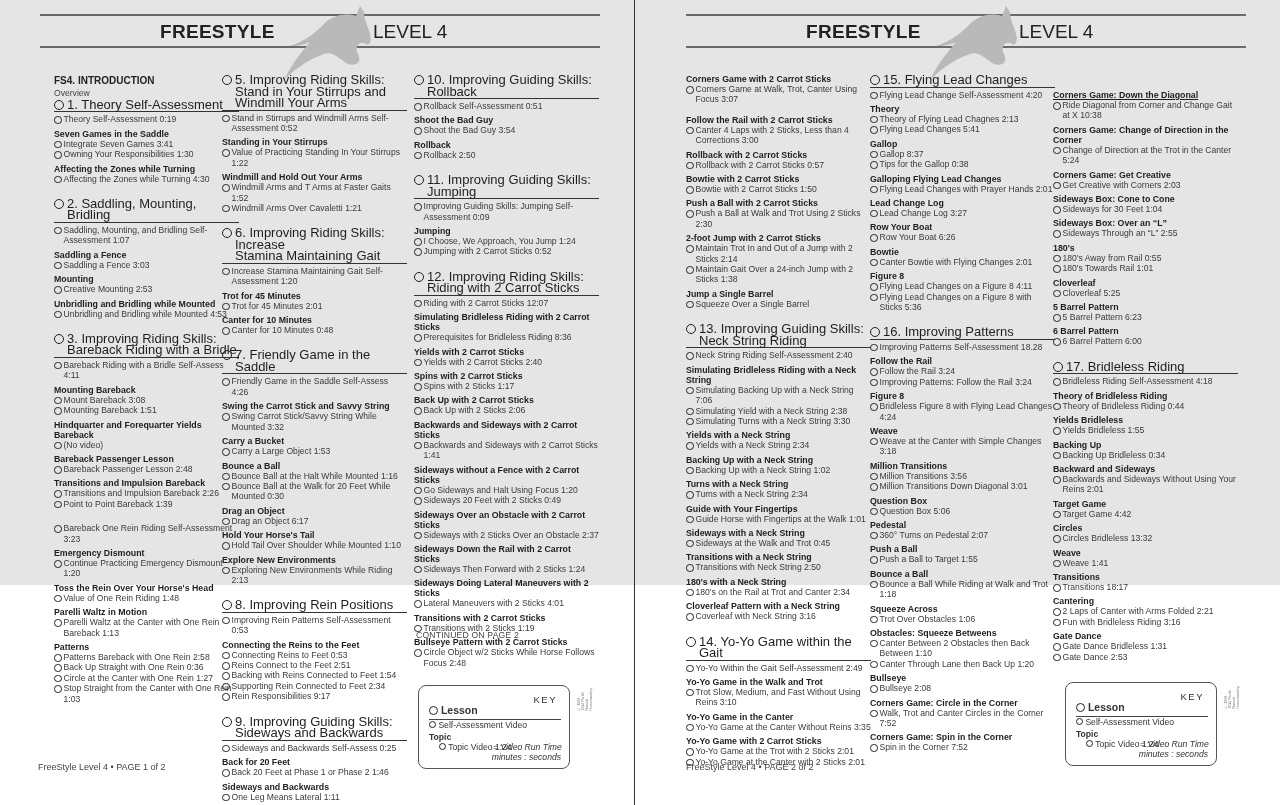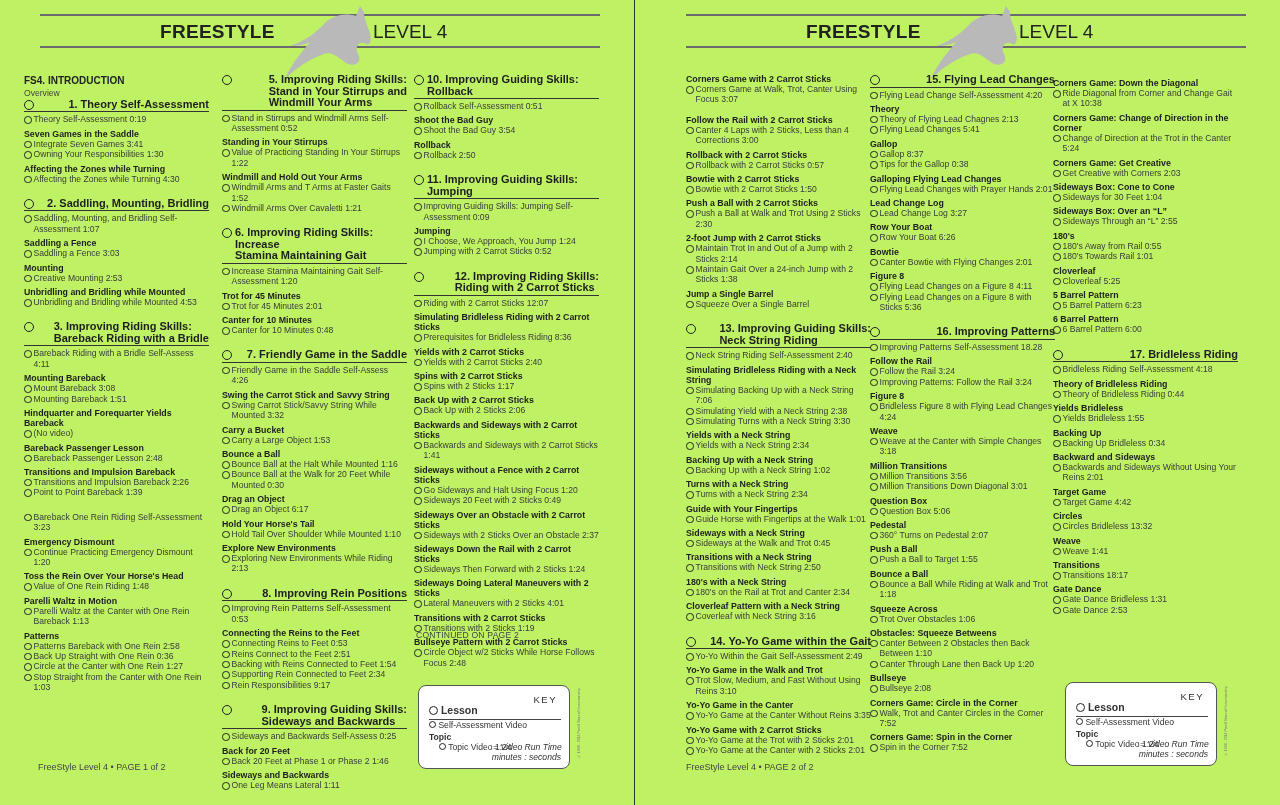--- a/index.html
+++ b/index.html
@@ -1,49 +1,48 @@
 <!DOCTYPE html>
 <html><head>
 <meta charset="utf-8">
 <style>
   html, body { margin:0; padding:0; }
   body {
     width:1280px; height:805px; overflow:hidden; background:#ffffff;
     font-family: "Liberation Sans", "DejaVu Sans", sans-serif; color:#2a2a2a;
     position:relative;
   }
-  .page { position:absolute; top:0; width:640px; height:805px; background:#bef264; }
+  .page { position:absolute; top:0; width:640px; height:585px; background:#e5e5e5; }
   #page1 { left:0; }
   #page2 { left:640px; }
   .divider { position:absolute; left:634px; top:0; width:1px; height:805px; background:#333; }
   .topshade { position:absolute; left:0; top:0; width:1280px; height:4px; background:linear-gradient(#d8d8d8,#fff); }
 
   .header { position:absolute; left:40px; top:14px; width:560px; height:40px; }
   .header .rule { position:absolute; left:0; right:0; height:2px; background:#6a6a6a; }
   .header .rule.top { top:0; }
   .header .rule.bot { top:32px; }
   .header .title-left { position:absolute; left:120px; top:7px; font-size:19px; font-weight:bold; letter-spacing:0.3px; color:#222; }
   .header .title-right { position:absolute; left:333px; top:7px; font-size:19px; color:#222; }
   .header .horse { position:absolute; left:232px; top:-10px; width:120px; height:80px; }
 
   .col { position:absolute; top:74px; width:185px; font-size:8.6px; line-height:10.4px; }
-  .col.c1 { left:24px; }
+  .col.c1 { left:54px; }
   .col.c2 { left:222px; }
   .col.c3 { left:414px; }
 
   .intro-title { font-weight:bold; font-size:10px; color:#222; margin-top:2px; }
   .intro-sub { font-size:8.6px; color:#444; margin-top:2px; }
 
   .lesson { margin-top:14px; }
   .lesson:first-child { margin-top:0; }
   .lesson-head {
-    font-size:11px; line-height:11.5px; color:#1e1e1e; font-weight:bold;
+    font-size:13px; line-height:11.5px; color:#1e1e1e; font-weight:normal;
     border-bottom:1.5px solid #333; padding-bottom:1px; margin-bottom:2px;
     display:flex;
-    justify-content:space-between;
   }
   .lesson-head .circle { flex:none; margin-right:3px; }
   .lesson-head .ltxt { white-space:pre-line; }
   .circle {
     display:inline-block; width:7px; height:7px; border:1.4px solid #222; border-radius:50%;
     border-right-color:#222; box-sizing:content-box; vertical-align:middle; position:relative; top:-1px;
   }
   .lesson-head .circle { width:8px; height:8px; top:1px; }
   .topic { font-weight:bold; color:#1e1e1e; margin-top:4px; font-size:8.8px; line-height:10px; }
   .video { display:flex; color:#3a3a3a; }
@@ -952,21 +951,21 @@
               <span class="vtxt">Spin in the Corner 7:52</span>
             </div>
           </div>
         </div>
       </div>
     </div>
   <div class="col c3" style="left:413px;">
       <div class="sections">
         <div class="lesson" style="margin-top: 0px;">
           <div class="topic-group">
-            <div class="topic" style="margin-top: 4px;">Corners Game: Down the Diagonal</div>
+            <div class="topic" style="margin-top: 16px; text-decoration: underline;">Corners Game: Down the Diagonal</div>
             <div class="video">
               <span class="circle"></span>
               <span class="vtxt">Ride Diagonal from Corner and Change Gait at X 10:38</span>
             </div>
           </div>
           <div class="topic-group">
             <div class="topic">Corners Game: Change of Direction in the Corner</div>
             <div class="video">
               <span class="circle"></span>
               <span class="vtxt">Change of Direction at the Trot in the Canter 5:24</span>
@@ -1082,20 +1081,31 @@
             <div class="video">
               <span class="circle"></span>
               <span class="vtxt">Weave 1:41</span>
             </div>
           </div>
           <div class="topic-group">
             <div class="topic">Transitions</div>
             <div class="video">
               <span class="circle"></span>
               <span class="vtxt">Transitions 18:17</span>
+            </div>
+          </div>
+          <div class="topic-group">
+            <div class="topic">Cantering</div>
+            <div class="video">
+              <span class="circle"></span>
+              <span class="vtxt">2 Laps of Canter with Arms Folded 2:21</span>
+            </div>
+            <div class="video">
+              <span class="circle"></span>
+              <span class="vtxt">Fun with Bridleless Riding 3:16</span>
             </div>
           </div>
           <div class="topic-group">
             <div class="topic">Gate Dance</div>
             <div class="video">
               <span class="circle"></span>
               <span class="vtxt">Gate Dance Bridleless 1:31</span>
             </div>
             <div class="video">
               <span class="circle"></span>

